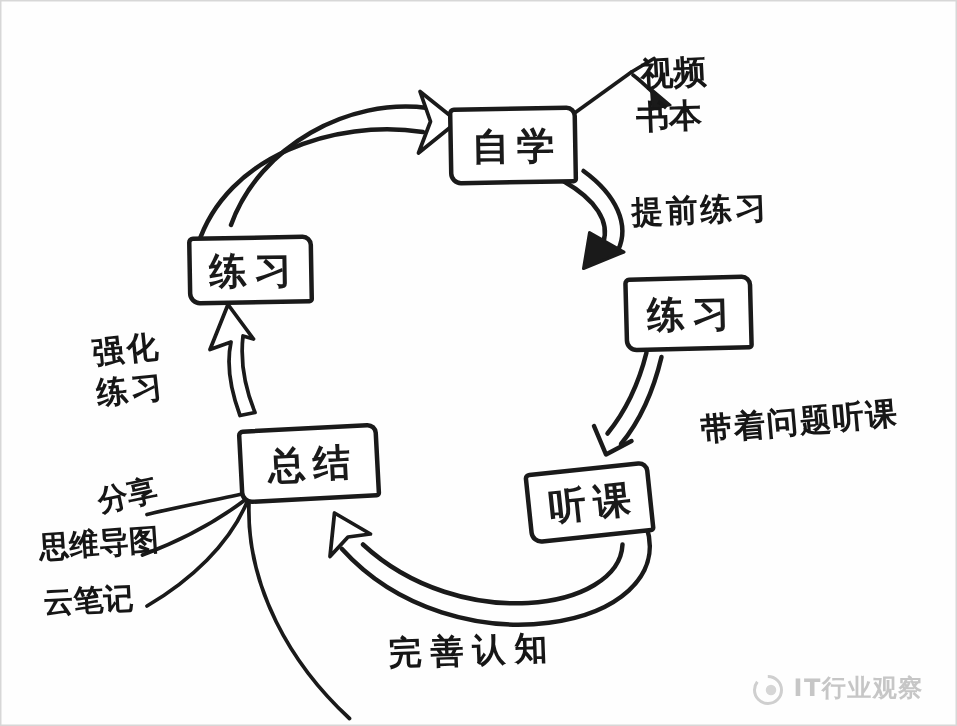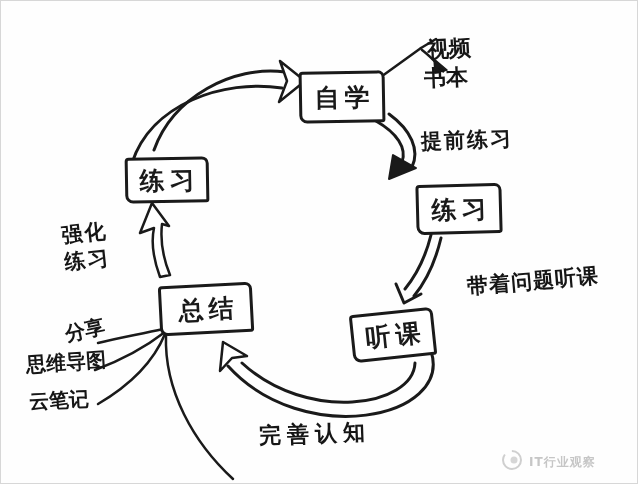--- a/index.html
+++ b/index.html
@@ -13,22 +13,22 @@
     position:absolute;display:flex;align-items:center;justify-content:center;
     background:#fff;border:3px solid #1a1a1a;border-radius:4px 7px 3px 8px;
     font-weight:bold;font-size:25px;letter-spacing:5px;text-indent:5px;
     box-sizing:border-box;
   }
   .note{
     position:absolute;font-weight:bold;color:#161616;white-space:nowrap;
   }
   .note.two-line{line-height:1.3;}
   .watermark{
-    position:absolute;left:500px;top:448px;display:flex;align-items:flex-end;gap:6px;
-    color:#c6c6c6;font-size:12px;font-weight:bold;letter-spacing:1px;
+    position:absolute;left:500px;top:448px;display:flex;align-items:flex-start;gap:6px;
+    color:#c6c6c6;font-size:16px;font-weight:bold;letter-spacing:1px;
   }
   .wm-icon{width:22px;height:22px;}
 </style>
 </head>
 <body>
 
 <div class="canvas">
 
   <svg class="strokes" viewBox="0 0 638 484" fill="none" stroke="#1a1a1a" stroke-width="3" stroke-linecap="round" stroke-linejoin="round">
 

